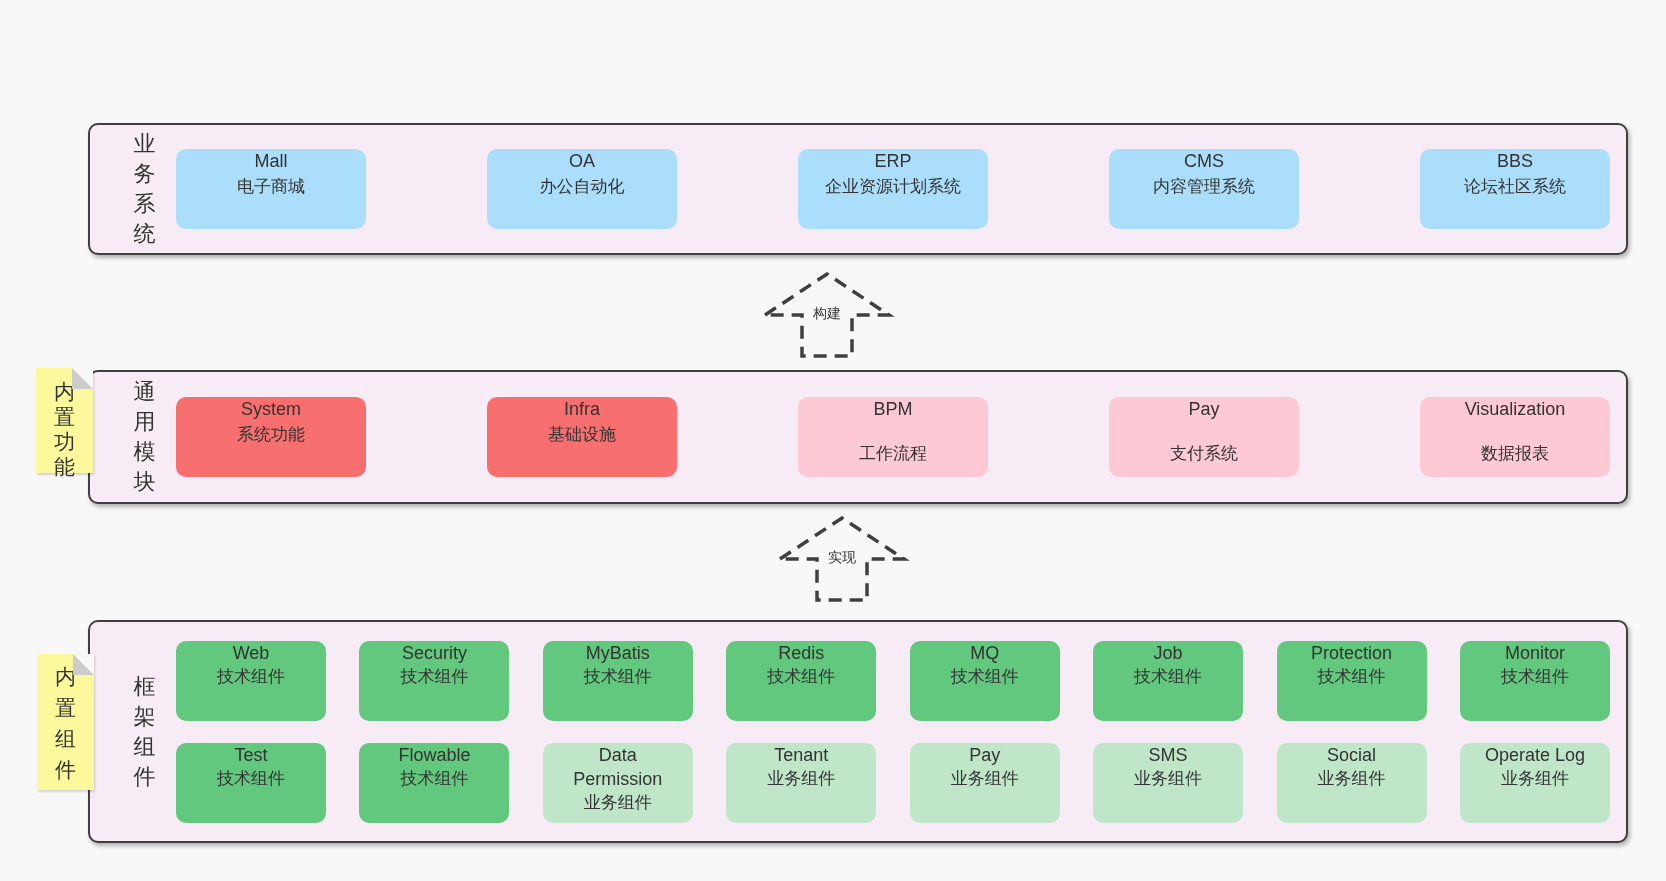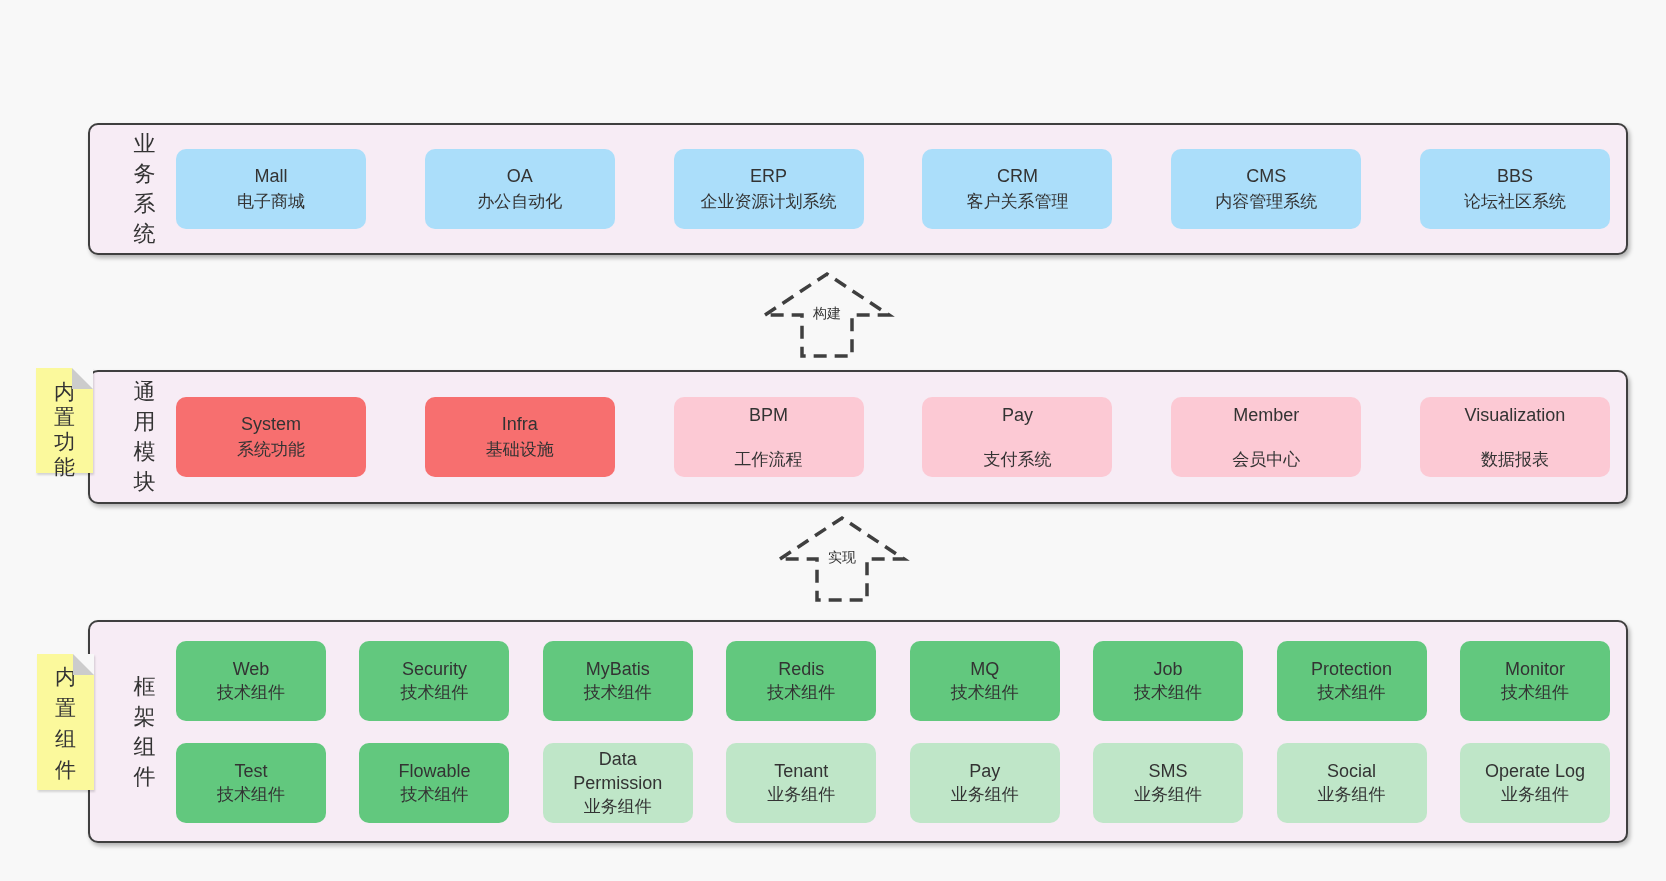--- a/index.html
+++ b/index.html
@@ -29,21 +29,21 @@
   .panel-label span{display:block; width:24px; line-height:30px; text-align:center;}
   .rows{
     flex:1; display:flex; flex-direction:column; justify-content:center;
     gap:22px; padding-right:16px;
   }
   .row{display:flex; justify-content:space-between;}
 
   
   .box{
     width:190px; height:80px; border-radius:10px;
-    display:flex; flex-direction:column; align-items:center; justify-content:center;
+    display:flex; flex-direction:column; align-items:center; 
     text-align:center; padding:0 10px; line-height:25px;
   }
   .row-8 .box{width:150px; line-height:24px;}
   .box .en{font-size:18px;}
   .box .zh{font-size:17px;}
   .box[data-variant="blue"]{background:var(--box-blue);}
   .box[data-variant="red"]{background:var(--box-red);}
   .box[data-variant="pink"]{background:var(--box-pink);gap:19px;}
   .box[data-variant="green"]{background:var(--box-green);}
   .box[data-variant="green-light"]{background:var(--box-green-light);}
@@ -90,24 +90,20 @@
         </div>
         <div class="box" data-variant="blue">
           <div class="en">OA</div>
           <div class="zh">办公自动化</div>
         </div>
         <div class="box" data-variant="blue">
           <div class="en">ERP</div>
           <div class="zh">企业资源计划系统</div>
         </div>
         <div class="box" data-variant="blue">
-          <div class="en">CRM</div>
-          <div class="zh">客户关系管理</div>
-        </div>
-        <div class="box" data-variant="blue">
           <div class="en">CMS</div>
           <div class="zh">内容管理系统</div>
         </div>
         <div class="box" data-variant="blue">
           <div class="en">BBS</div>
           <div class="zh">论坛社区系统</div>
         </div>
       </div>
     </div>
   </section>
@@ -135,24 +131,20 @@
         </div>
         <div class="box" data-variant="pink">
           <div class="en">BPM</div>
           <div class="zh">工作流程</div>
         </div>
         <div class="box" data-variant="pink">
           <div class="en">Pay</div>
           <div class="zh">支付系统</div>
         </div>
         <div class="box" data-variant="pink">
-          <div class="en">Member</div>
-          <div class="zh">会员中心</div>
-        </div>
-        <div class="box" data-variant="pink">
           <div class="en">Visualization</div>
           <div class="zh">数据报表</div>
         </div>
       </div>
     </div>
   </section>
 
   <div class="note note-1">
     <span class="fold"></span>
     <span class="note-text">内置功能</span>

